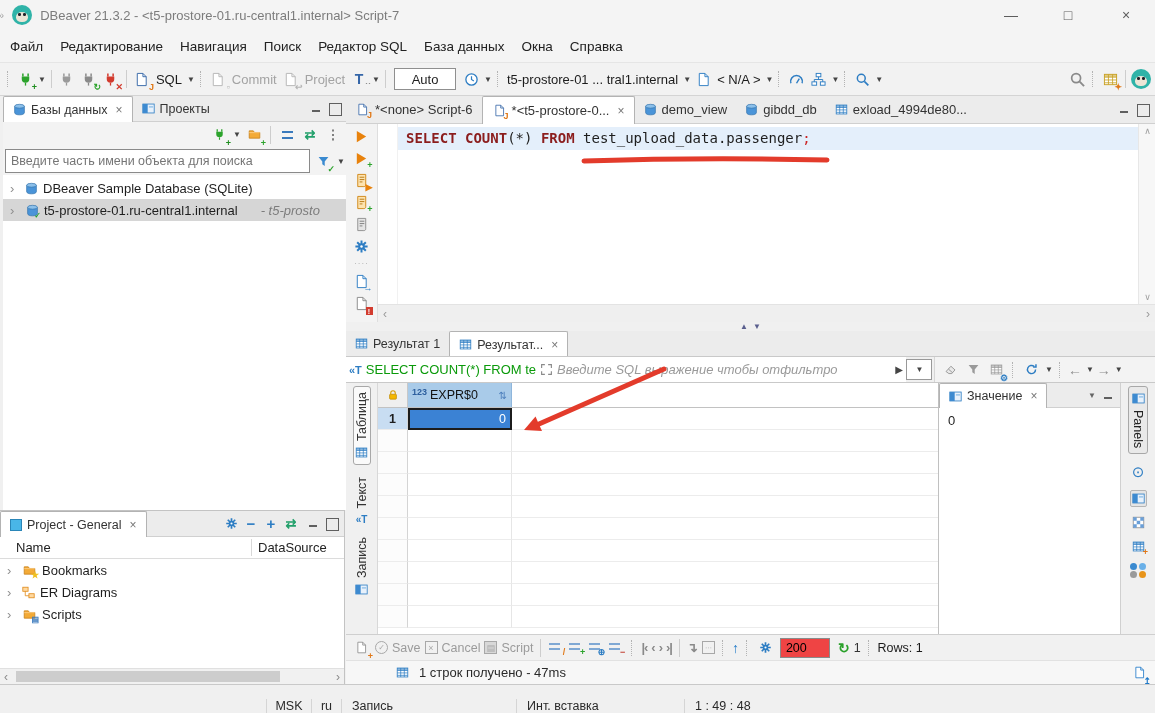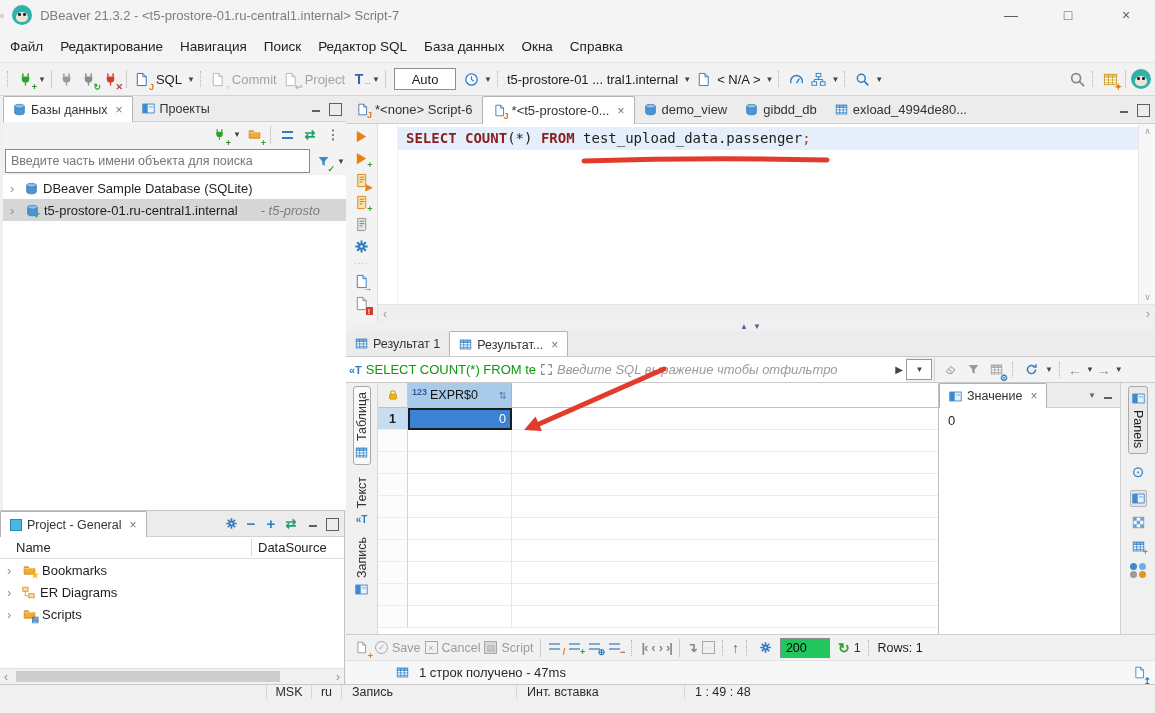--- a/index.html
+++ b/index.html
@@ -127,28 +127,28 @@
 
   
   .gtoolbar { left:346px; top:634px; width:809px; height:26px; background:#f1f1f1; border-top:1px solid #cfcfcf; display:flex; align-items:center; padding:0 5px; gap:4px; font-size:12.5px; color:#9b9b9b; }
   .gt { display:flex; align-items:center; gap:4px; white-space:nowrap; }
   .ccheck { width:13px; height:13px; border:1.3px solid #a8a8a8; border-radius:50%; display:flex; align-items:center; justify-content:center; font-size:8px; color:#a8a8a8; }
   .bx { width:13px; height:13px; border:1.3px solid #a8a8a8; display:flex; align-items:center; justify-content:center; font-size:9px; color:#a8a8a8; }
   .rowsico { position:relative; width:16px; height:14px; display:inline-block; }
   .rowsico::before { content:""; position:absolute; left:1px; top:2px; width:11px; height:10px; background:repeating-linear-gradient(#7fa8d4 0 2px, transparent 2px 5px); }
   .rowsico .badge { right:-1px; bottom:-2px; }
   .navg { color:#8a8a8a; font-size:13px; font-weight:bold; letter-spacing:-1px; }
-  .fetch { width:50px; height:20px; border:1px solid #8a8a8a; background:#22c55e; font-family:"Liberation Sans",sans-serif; font-size:12.5px; padding:0 5px; color:#000; }
+  .fetch { width:50px; height:20px; border:1px solid #8a8a8a; background:#ef4444; font-family:"Liberation Sans",sans-serif; font-size:12.5px; padding:0 5px; color:#000; }
   .rowslbl { color:#1a1a1a; }
 
   
   .rstatus { left:346px; top:660px; width:809px; height:24px; background:#f7f7f7; border-top:1px solid #e2e2e2; display:flex; align-items:center; padding-left:46px; gap:7px; font-size:13px; color:#2a2a2a; }
 
   
-  .statusbar { left:0; top:684px; width:1155px; height:29px; background:#f0f0f0; border-top:1px solid #c9c9c9; display:flex; align-items:flex-start; font-size:12.5px; color:#2a2a2a; }
+  .statusbar { left:0; top:684px; width:1155px; height:29px; background:#f0f0f0; border-top:1px solid #c9c9c9; display:flex; align-items:flex-end; font-size:12.5px; color:#2a2a2a; }
   .sb { border-left:1px solid #d5d5d5; display:flex; align-items:center; padding:0 10px; white-space:nowrap; }
   .sb.ctr { justify-content:center; }
 
   .annot { position:absolute; left:0; top:0; width:1155px; height:713px; pointer-events:none; z-index:60; }
 </style>
 </head>
 <body>
 
 <svg width="0" height="0" style="position:absolute">
   <defs>

